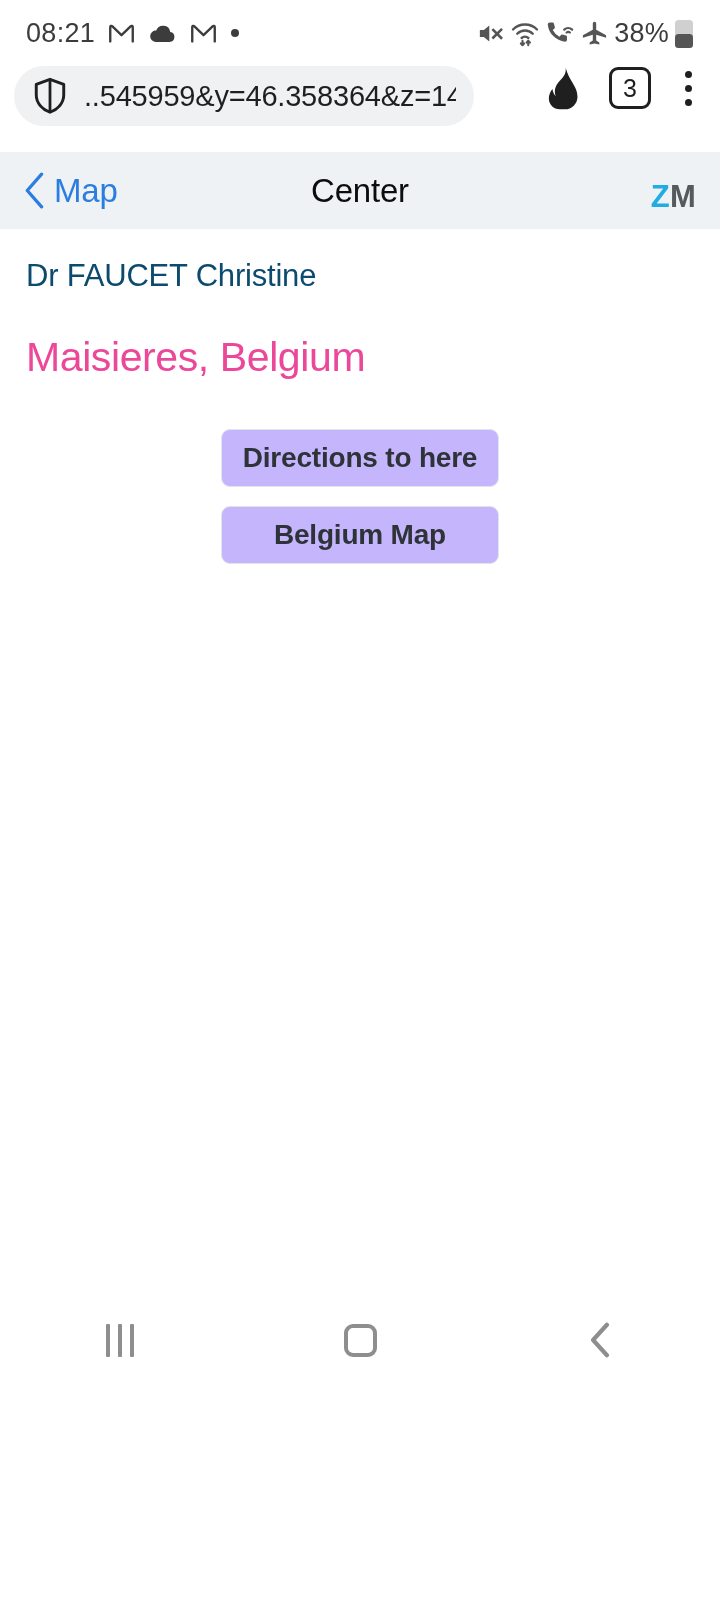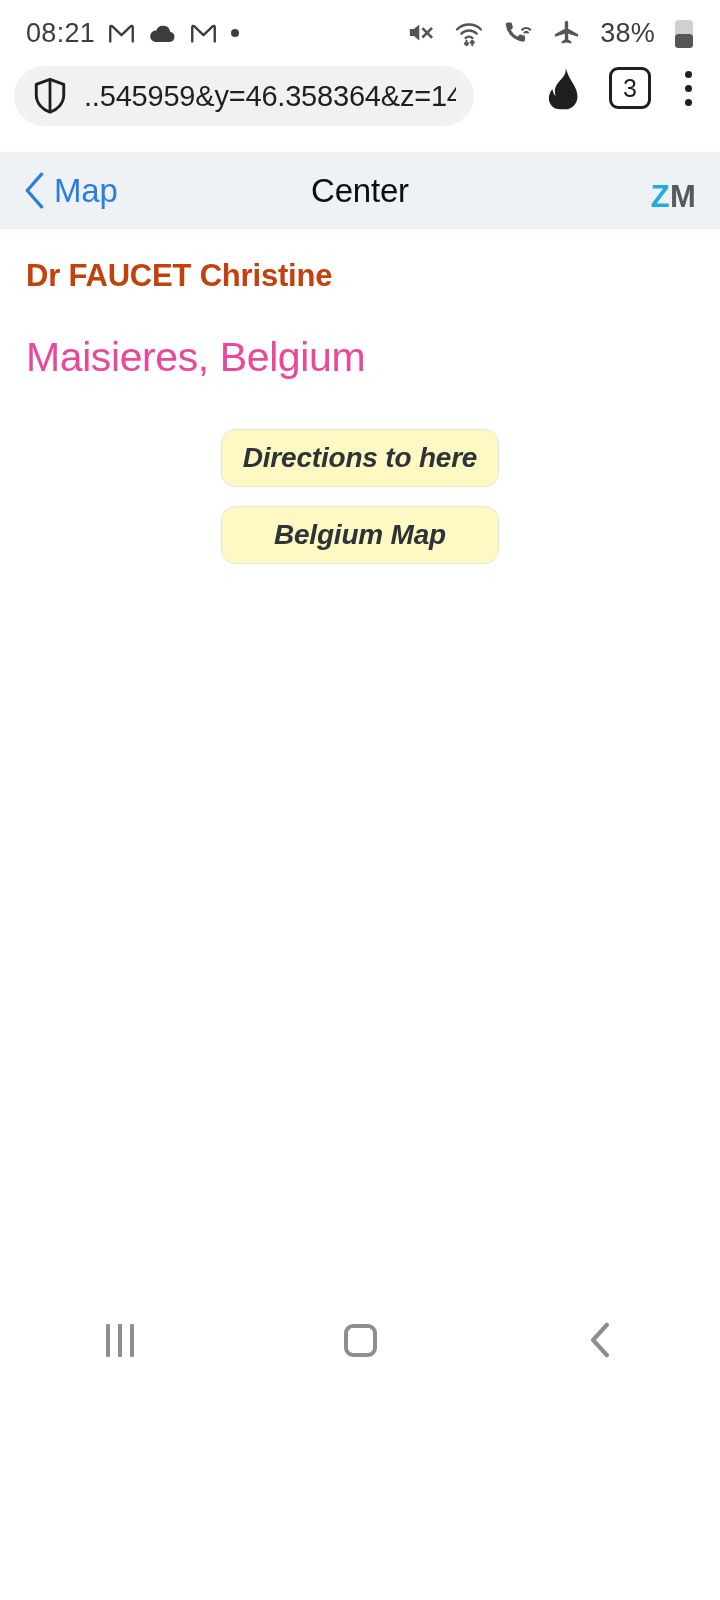--- a/index.html
+++ b/index.html
@@ -12,21 +12,21 @@
   .phone { position:relative; width:720px; height:1388px; background:#ffffff;padding-left:22px; }
 
   
   .statusbar {
     position:absolute; top:0; left:0; width:720px; height:66px;
     display:flex; align-items:center; justify-content:space-between;
     padding:0 26px; background:#ffffff;
   }
   .sb-left { display:flex; align-items:center; gap:13px; }
   .sb-clock { font-size:27px; color:#3c3c3c; letter-spacing:.3px; font-weight:400; }
-  .sb-right { display:flex; gap:19px; }
+  .sb-right { display:flex; align-items:center; gap:5px; }
   .sb-pct { font-size:27px; color:#3c3c3c; letter-spacing:.2px; }
   .ic { display:block; }
 
   
   .browserbar {
     position:absolute; top:66px; left:0; width:720px; height:86px;
     display:flex; align-items:flex-start; background:#ffffff;
   }
   .urlpill {
     margin-left:14px; height:60px; width:460px;
@@ -58,36 +58,35 @@
     position:absolute; left:0; width:720px; text-align:center;
     font-size:33px; color:#0d0d0d; letter-spacing:-.2px; pointer-events:none;
   }
   .hdr-logo { margin-left:auto; font-size:31px; font-weight:700; letter-spacing:.3px; z-index:2;margin-top:12px; }
   .hdr-logo .z { color:#22ace3; }
   .hdr-logo .m { color:#565a5e; }
 
   
   .content { position:absolute; top:229px; left:0; width:720px; bottom:0; background:#ffffff; }
   .poi-name {
-    margin:29px 16px 0 26px; font-size:31px; color:#c2410c;
-    letter-spacing:-.2px; font-weight:700;
+    margin:29px 16px 0 26px; font-size:31px; color:#0c4a6e;
+    letter-spacing:-.2px; font-weight:400;
   }
   .poi-location {
     margin:40px 10px 0 26px; font-size:41px; color:#ec4899;
     letter-spacing:-.4px; font-weight:400;
   }
   .btn-stack { margin-top:48px; display:flex; flex-direction:column; align-items:center; gap:19px; }
   .btn {
-    width:278px; height:58px; background:#fef9c3;
-    border:1px solid #e3e4e6; border-radius:14px;
+    width:278px; height:58px; background:#c4b5fd;
+    border:1px solid #e3e4e6; border-radius:9px;
     display:flex; align-items:center; justify-content:center;
     font-size:28px; font-weight:700; color:#2e3338;
     letter-spacing:-.2px; cursor:pointer;
     font-family:"Liberation Sans", sans-serif;
-    font-style:italic;
   }
 
   
   .navbar {
     position:absolute; bottom:0; left:0; width:720px; height:96px;
     display:flex; align-items:center; justify-content:space-around;
     background:#ffffff;
   }
   .nav-btn { display:flex; align-items:center; justify-content:center; width:120px; height:96px; }
   .nav-recents { display:flex; gap:8px; }

